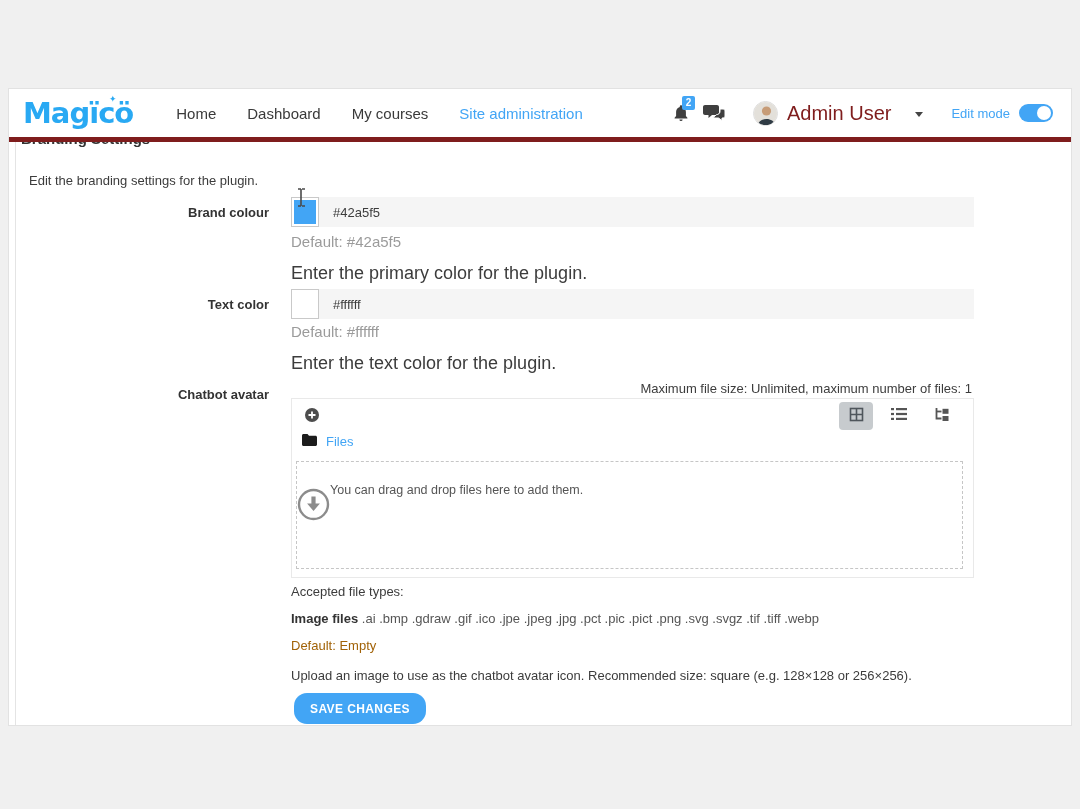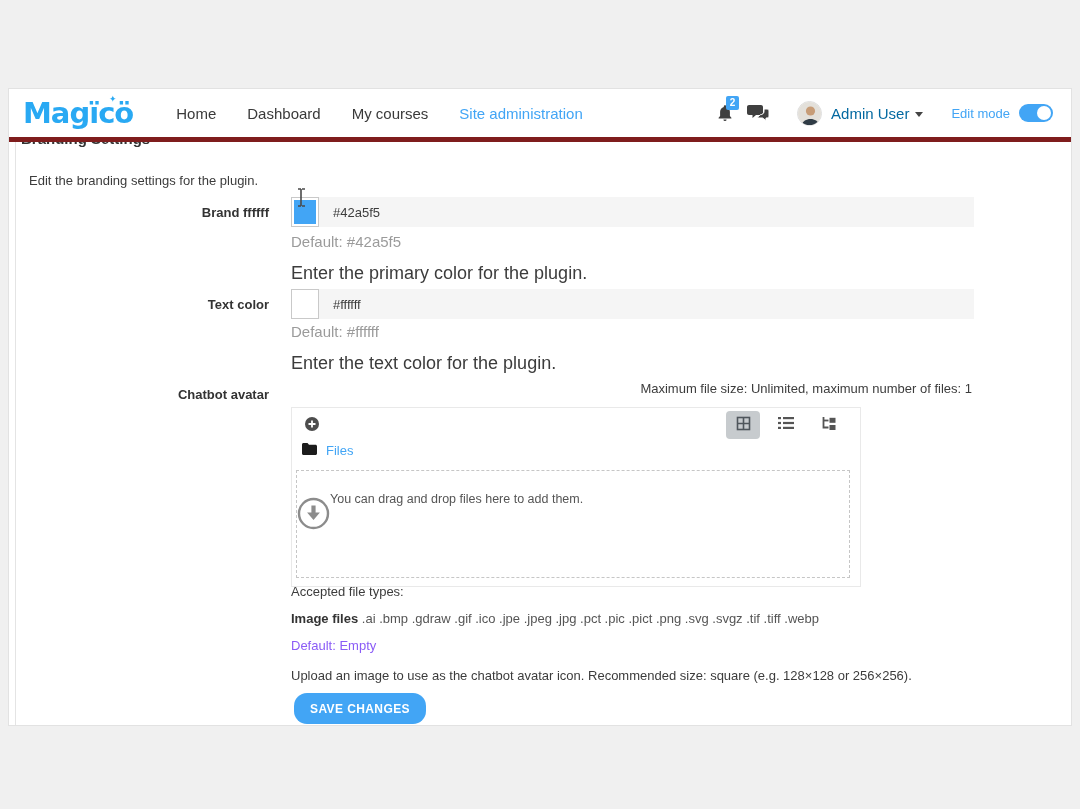--- a/index.html
+++ b/index.html
@@ -20,21 +20,21 @@
   .logo .sparkle { position:absolute; top:-4px; left:86px; font-size:9px; letter-spacing:0; }
   .nav-items { display:flex; margin-left:43px; gap:31px; }
   .nav-item { font-size:15px; color:#3a3a3a; cursor:pointer; white-space:nowrap; }
   .nav-item.active { color:#42a5f5; }
   .nav-right { margin-left:auto; display:flex; align-items:center; margin-right:18px; }
   .bell-wrap { position:relative; width:16px; height:18px; margin-right:14px; }
   .badge { position:absolute; top:-8px; left:9px; min-width:13px; height:14px; background:#42a5f5;
     color:#fff; font-size:10px; font-weight:bold; text-align:center; line-height:14px; border-radius:2px; padding:0 2px; }
   .chat-wrap { width:22px; height:18px; margin-right:28px; }
   .avatar { width:25px; height:25px; border-radius:50%; overflow:hidden; margin-right:9px; border:1px solid #ddd; }
-  .user-name { font-size:15px; color:#0369a1; margin-right:6px; }
+  .user-name { font-size:20px; color:#7f1d1d; margin-right:24px; }
   .caret { width:0; height:0; border-left:4px solid transparent; border-right:4px solid transparent;
     border-top:5px solid #444; margin-right:28px; margin-top:2px; }
   .edit-mode-label { font-size:13px; color:#42a5f5; margin-right:9px; }
   .toggle { width:34px; height:18px; background:#42a5f5; border-radius:9px; position:relative; cursor:pointer; }
   .toggle .knob { position:absolute; right:2px; top:2px; width:14px; height:14px; background:#fff; border-radius:50%; }
 
   
   .clipped-heading { position:absolute; top:41px; left:12px; z-index:1;
     font-size:15px; font-weight:bold; color:#333; line-height:17px; }
   .left-rule { position:absolute; left:6px; top:53px; bottom:0; width:0; border-left:1px solid #e4e4e4; }
@@ -47,39 +47,39 @@
   .swatch-outer { width:28px; height:30px; border:1px solid #c9c9c9; background:#fff; padding:2px; flex:none; }
   .swatch-inner { width:100%; height:100%; }
   .color-input { flex:1; height:30px; background:#f5f5f5; border:none; outline:none;
     font-size:13px; color:#3c3c3c; padding-left:14px; font-family:"Liberation Sans", sans-serif; }
   .default-text { position:absolute; left:282px; font-size:15px; color:#9b9b9b; }
   .help-text { position:absolute; left:282px; font-size:18px; color:#3c3c3c; }
 
   .max-info { position:absolute; right:99px; top:292px; font-size:13px; color:#3c3c3c; }
 
   
-  .fm { position:absolute; top:318px; left:282px; width:570px; height:180px;
+  .fm { position:absolute; top:309px; left:282px; width:683px; height:180px;
     background:#fff; border:1px solid #e9e9e9; }
   .fm-toolbar { position:relative; height:32px; }
   .fm-add { position:absolute; left:12px; top:8px; width:16px; height:16px; cursor:pointer; }
   .fm-views { position:absolute; right:14px; top:3px; display:flex; align-items:center; gap:9px; }
   .fm-viewbtn { width:34px; height:28px; display:flex; align-items:center; justify-content:center;
     border-radius:4px; cursor:pointer; }
   .fm-viewbtn.active { background:#c7cbce; }
   .fm-path { position:absolute; top:33px; left:10px; display:flex; align-items:center; gap:9px; }
   .fm-path-link { font-size:13px; color:#42a5f5; cursor:pointer; }
   .dropzone { position:absolute; left:4px; right:10px; top:62px; height:108px;
     border:1px dashed #c6c6c6; display:flex; flex-direction:row; align-items:flex-start; }
   .drop-icon { margin-top:26px; }
   .drop-text { margin-top:21px; font-size:12.5px; color:#555; }
 
   .accepted-title { position:absolute; top:495px; left:282px; font-size:13px; color:#3c3c3c; }
   .accepted-line { position:absolute; top:522px; left:282px; font-size:13px; color:#555; }
   .accepted-line b { color:#333; }
-  .default-empty { position:absolute; top:549px; left:282px; font-size:13px; color:#8b5cf6; }
+  .default-empty { position:absolute; top:549px; left:282px; font-size:13px; color:#a16207; }
   .upload-help { position:absolute; top:579px; left:282px; font-size:13px; color:#3c3c3c; }
 
   .save-btn { position:absolute; top:604px; left:285px; width:132px; height:31px; background:#42a5f5;
     color:#fff; border:none; border-radius:13px; font-size:12px; font-weight:bold; letter-spacing:0.4px;
     font-family:"Liberation Sans", sans-serif; cursor:pointer; }
 
   .ibeam-cursor { position:absolute; left:288px; top:99px; z-index:6; }
 </style>
 </head>
 <body>
@@ -135,21 +135,21 @@
   <div class="left-rule"></div>
 
   <div class="ibeam-cursor">
     <svg width="9" height="19" viewBox="0 0 9 19">
         <path d="M1 1h3 M5 1h3 M4 1v17 M1 18h3 M5 18h3" stroke="#4a4a4a" stroke-width="1.6" fill="none"></path>
       </svg>
   </div>
 
   <div class="desc">Edit the branding settings for the plugin.</div>
 
-  <div class="flabel" style="top:116px;">Brand ffffff</div>
+  <div class="flabel" style="top:116px;">Brand colour</div>
   <div class="fieldrow" style="top:108px;">
     <div class="swatch-outer">
       <div class="swatch-inner" style="background: rgb(66, 165, 245);"></div>
     </div>
     <input class="color-input" value="#42a5f5" style="">
   </div>
   <div class="default-text" style="top:144px;">Default: #42a5f5</div>
   <div class="help-text" style="top:174px;">Enter the primary color for the plugin.</div>
 
   <div class="flabel" style="top:208px;">Text color</div>

